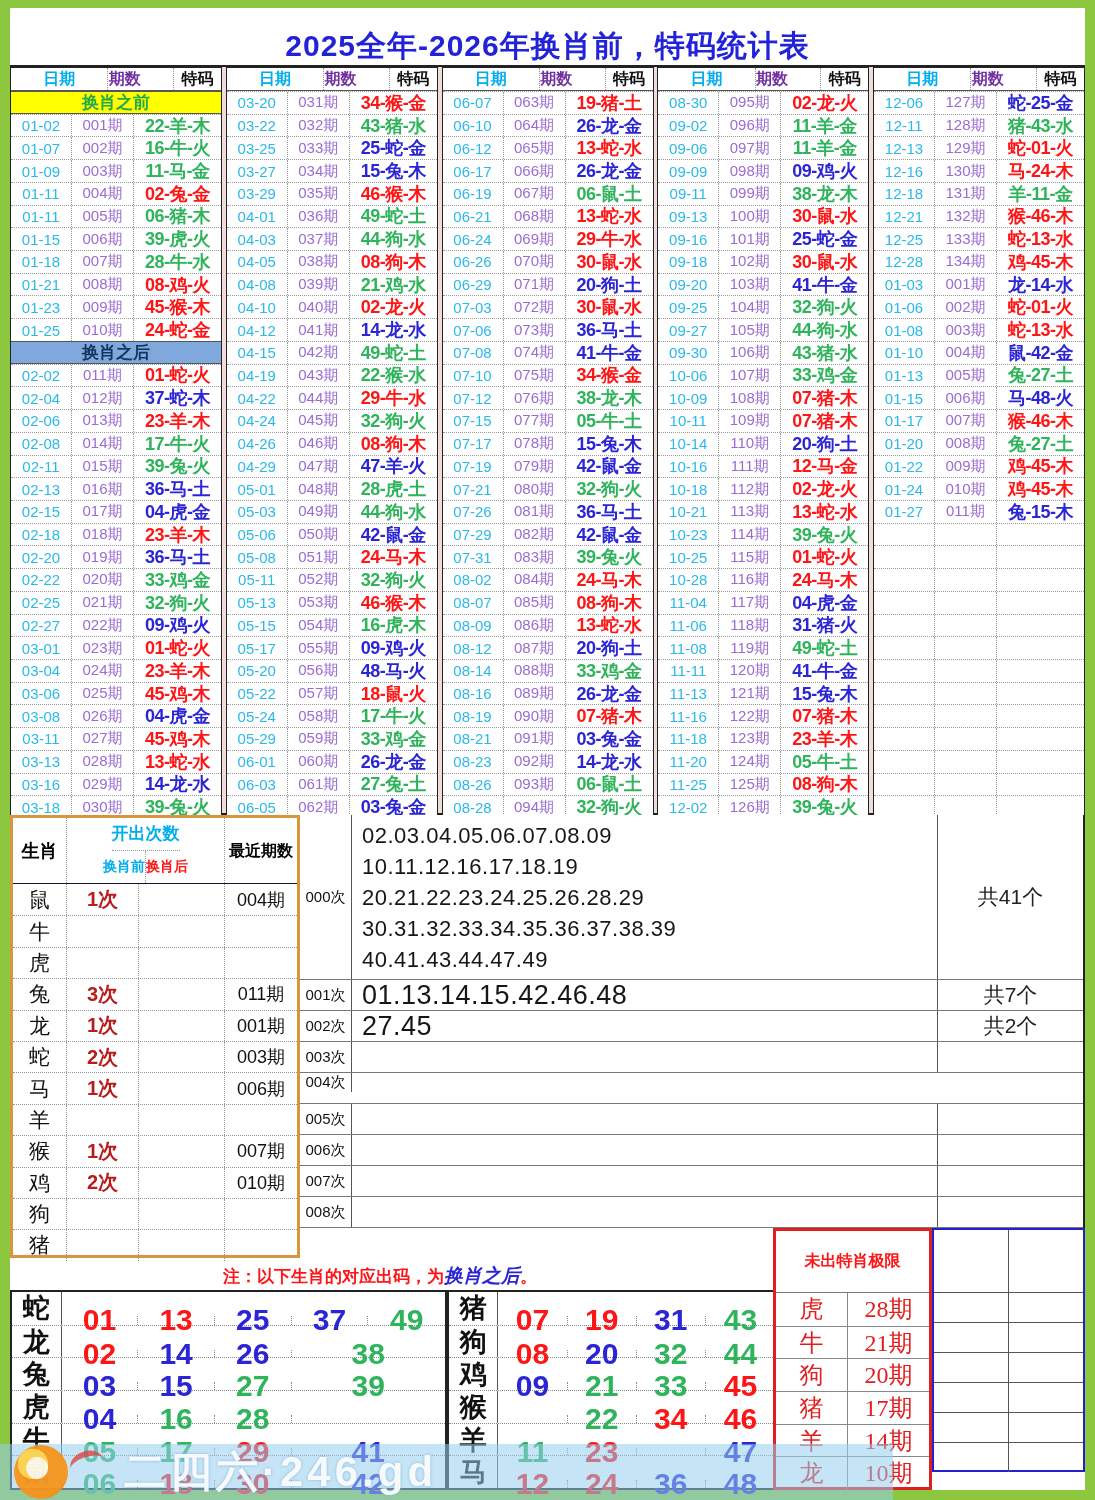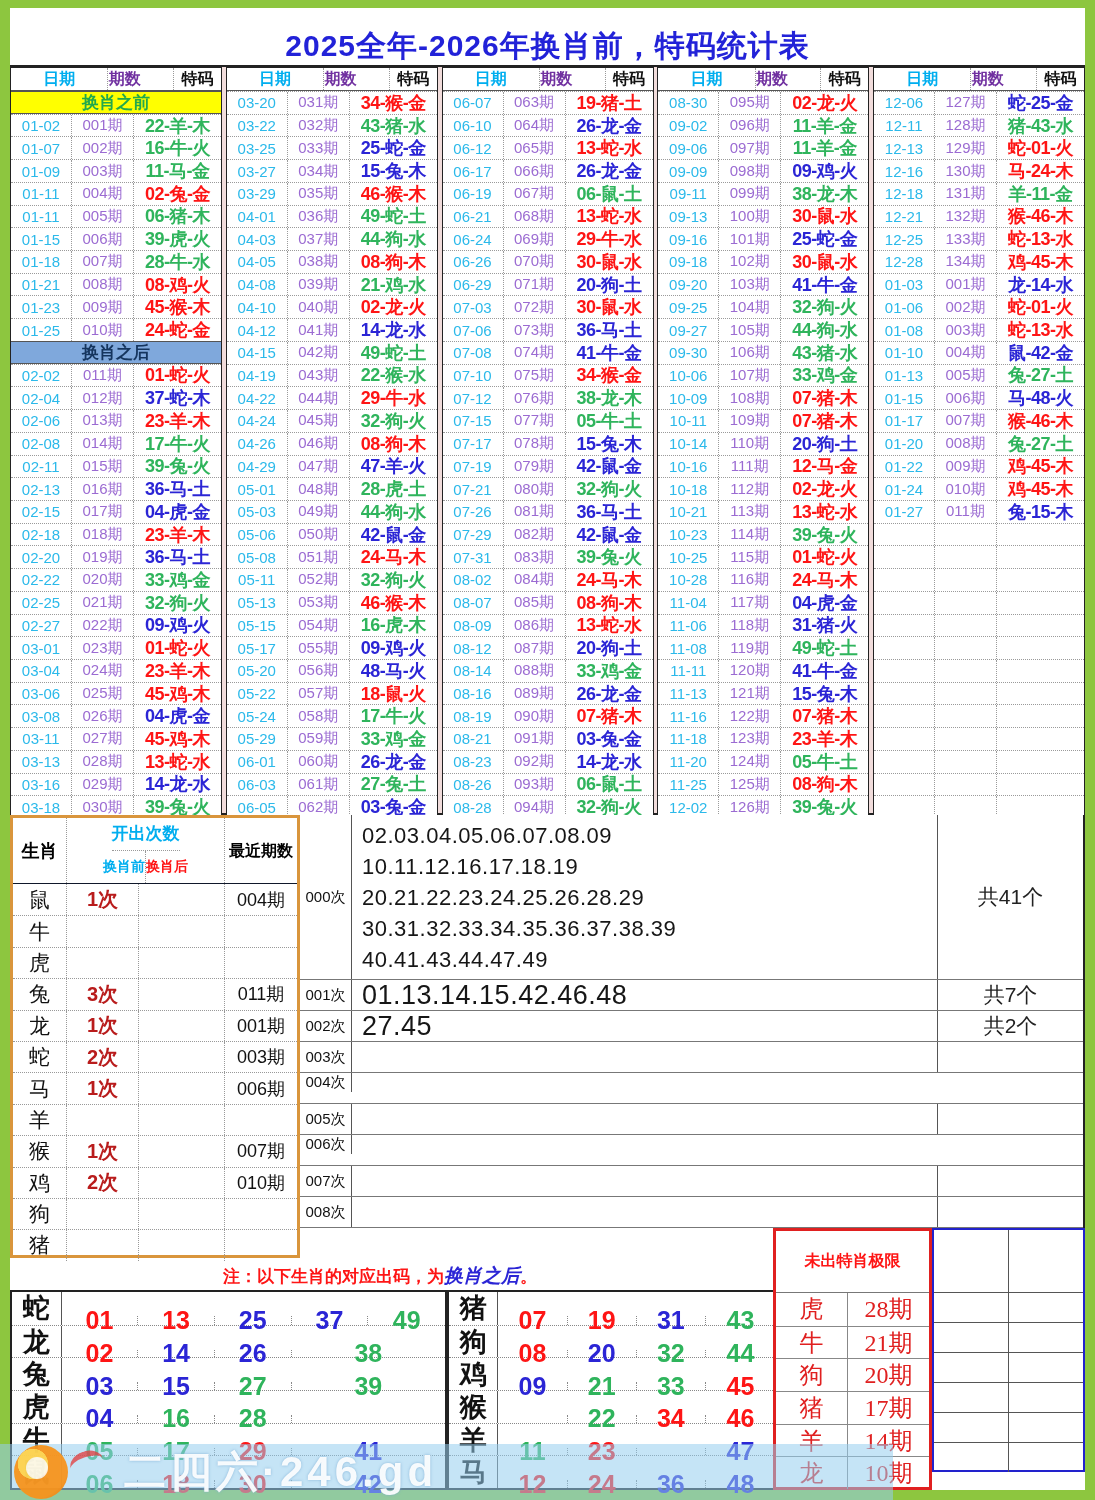--- a/index.html
+++ b/index.html
@@ -65,21 +65,21 @@
   .note { position:absolute; left:60px; top:1255px; width:620px; text-align:center; font-size:17px; font-weight:bold; color:#FE1515; }
   .note .hl { color:#2B25D5; font-style:italic; font-size:19px; }
 
   
   .map { position:absolute; top:1282px; background:#fff; border:2px solid #222; }
   .map-left { left:0; width:437px; height:200px; }
   .map-right { left:437px; width:330px; height:200px; }
   .mrow { display:flex; height:32.7px; border-top:1px dotted #888; }
   .mrow:first-of-type { border-top:none; }
   .m-zodiac { width:50px; display:flex; align-items:center; justify-content:center; font-size:27px; font-weight:bold; color:#111; border-right:1px solid #555; }
-  .m-cell { display:flex; align-items:center; justify-content:center; font-size:25px; font-weight:bold; border-right:1px dotted #888;margin-top:24px; }
+  .m-cell { display:flex; align-items:center; justify-content:center; font-size:30px; font-weight:bold; border-right:1px dotted #888;margin-top:24px; }
   .m-cell:last-child { border-right:none; }
   .map-left .m-cell { width:77.4px; } .map-left .m-cell.span2 { width:154.8px; }
   .map-right .m-cell { width:70px; }
 
   
   .limit { position:absolute; left:763px; top:1220px; width:159px; height:262px; border:3px solid #E02020; background:#fff; }
   .limit-title { height:62px; display:flex; align-items:center; justify-content:center; color:#FE1515; font-size:16px; font-weight:bold; border-bottom:1px solid #777; }
   .lrow { display:flex; height:32.7px; border-top:1px solid #888; }
   .lrow:first-of-type { border-top:none; }
   .l-zodiac { width:72px; display:flex; align-items:center; justify-content:center; color:#E02020; font-size:24px; border-right:1px solid #888; }
@@ -1061,21 +1061,21 @@
       <div class="frow" style="height: 31px; flex-direction: column;">
         <div class="f-label">004次</div>
         <div class="f-content"></div>
         <div class="f-count"></div>
       </div>
       <div class="frow" style="height: 31px;">
         <div class="f-label">005次</div>
         <div class="f-content"></div>
         <div class="f-count"></div>
       </div>
-      <div class="frow" style="height: 31px; flex-direction: column;">
+      <div class="frow" style="height: 31px;">
         <div class="f-label">006次</div>
         <div class="f-content"></div>
         <div class="f-count"></div>
       </div>
       <div class="frow" style="height: 31px;">
         <div class="f-label">007次</div>
         <div class="f-content"></div>
         <div class="f-count"></div>
       </div>
       <div class="frow" style="height: 31px;">

